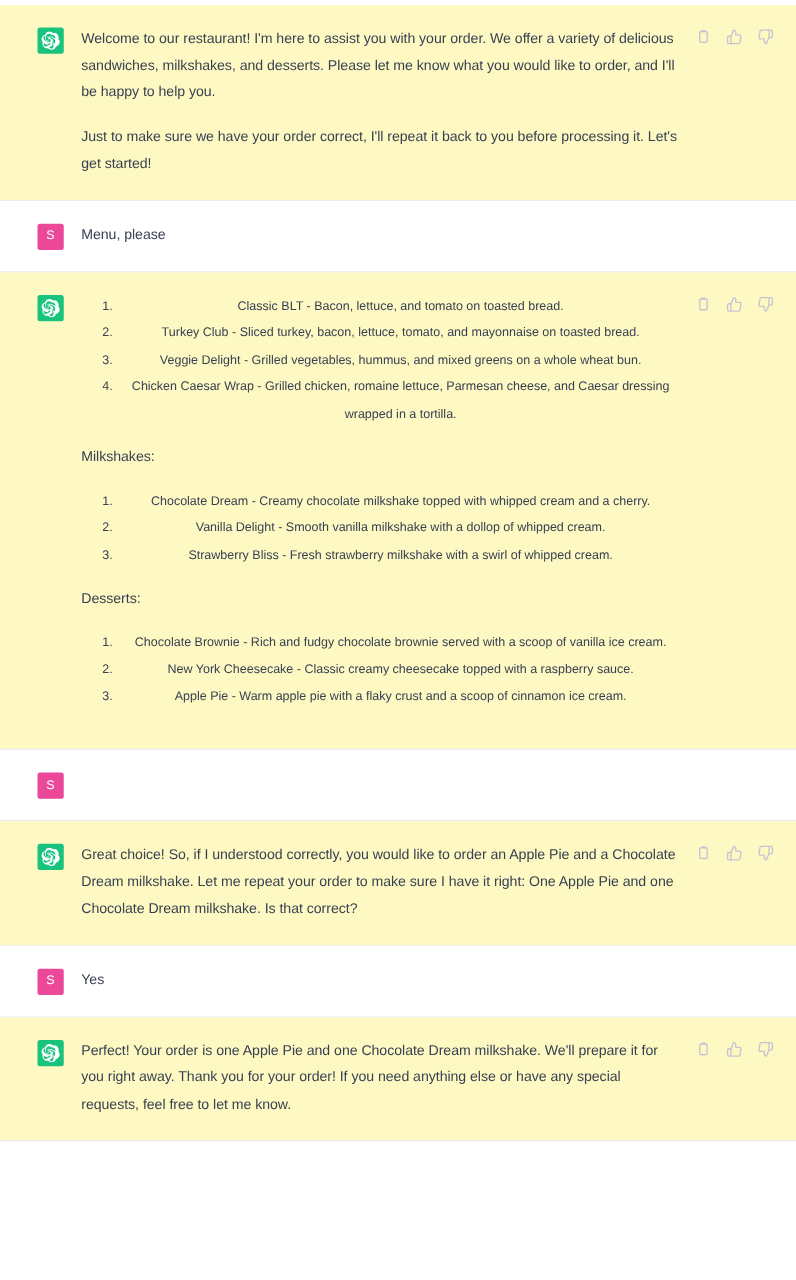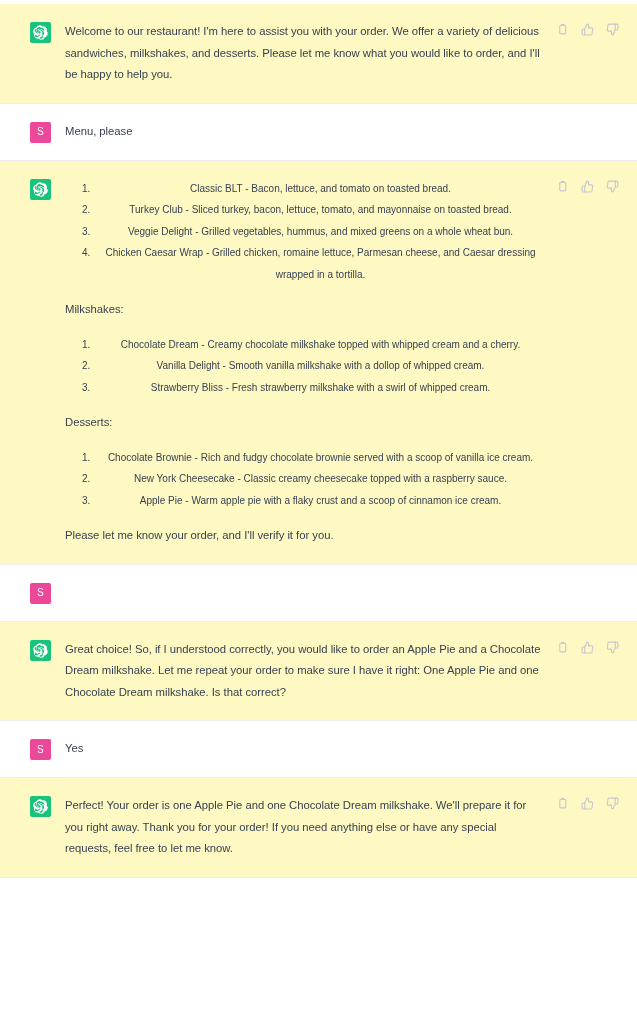--- a/index.html
+++ b/index.html
@@ -110,20 +110,21 @@
       <div class="msg-inner">
         <div class="avatar assistant">
           <span>
             <svg width="15" height="15" viewBox="0 0 41 41" fill="none" xmlns="http://www.w3.org/2000/svg">
               <path d="M37.532 16.87a9.963 9.963 0 0 0-.856-8.184 10.078 10.078 0 0 0-10.855-4.835A9.965 9.965 0 0 0 18.306.5a10.079 10.079 0 0 0-9.614 6.977 9.967 9.967 0 0 0-6.664 4.834 10.08 10.08 0 0 0 1.24 11.817 9.965 9.965 0 0 0 .856 8.185 10.079 10.079 0 0 0 10.855 4.835 9.965 9.965 0 0 0 7.516 3.35 10.078 10.078 0 0 0 9.617-6.981 9.967 9.967 0 0 0 6.663-4.834 10.079 10.079 0 0 0-1.243-11.813zM22.498 37.886a7.474 7.474 0 0 1-4.799-1.735c.06-.33.143-.66.25-.98l5.959-3.44a.968.968 0 0 0 .49-.84V22.47l2.52 1.455a.087.087 0 0 1 .047.068v6.956a7.502 7.502 0 0 1-7.49 7.49zM6.392 31.006a7.471 7.471 0 0 1-.894-5.023c.06.036.167.102.242.145l5.96 3.44a.969.969 0 0 0 .98 0l7.276-4.201v2.91a.09.09 0 0 1-.036.077l-6.025 3.477a7.502 7.502 0 0 1-10.232-2.744zM4.821 13.354a7.47 7.47 0 0 1 3.902-3.285c0 .069-.004.19-.004.275v6.882a.967.967 0 0 0 .49.84l7.277 4.2-2.52 1.455a.09.09 0 0 1-.085.007L7.856 20.17a7.502 7.502 0 0 1-3.035-6.816zm20.693 4.815-7.276-4.201 2.52-1.455a.09.09 0 0 1 .085-.007l6.026 3.479a7.49 7.49 0 0 1-1.156 13.51v-7.087a.965.965 0 0 0-.199-.239zm2.509-3.778a11.42 11.42 0 0 0-.242-.145l-5.96-3.44a.968.968 0 0 0-.98 0l-7.276 4.201v-2.91a.09.09 0 0 1 .036-.077l6.025-3.474a7.491 7.491 0 0 1 11.126 7.76 9.1 9.1 0 0 0-2.73-1.915zM12.73 21.42l-2.52-1.455a.087.087 0 0 1-.048-.067v-6.956a7.491 7.491 0 0 1 12.28-5.75c-.06.032-.165.09-.236.132l-5.96 3.44a.965.965 0 0 0-.49.84l-.004 8.4a.06.06 0 0 0-.002.019zm1.37-2.95 3.24-1.872 3.24 1.871v3.742l-3.24 1.87-3.24-1.87v-3.742z" fill="#ffffff"></path>
             </svg>
           </span>
         </div>
         <div class="body">
           <p>Welcome to our restaurant! I'm here to assist you with your order. We offer a variety of delicious sandwiches, milkshakes, and desserts. Please let me know what you would like to order, and I'll be happy to help you.</p>
+          <p>Just to make sure we have your order correct, I'll repeat it back to you before processing it. Let's get started!</p>
         </div>
         <div class="actions">
           <span class="act-btn">
             <svg viewBox="0 0 24 24" fill="none" stroke="currentColor" stroke-width="2" stroke-linecap="round" stroke-linejoin="round">
               <rect x="7" y="4" width="11" height="16" rx="2"></rect>
               <path d="M10 4V3.5a.5.5 0 0 1 .5-.5h4a.5.5 0 0 1 .5.5V4"></path>
             </svg>
           </span>
           <span class="act-btn">
             <svg viewBox="0 0 24 24" fill="none" stroke="currentColor" stroke-width="2" stroke-linecap="round" stroke-linejoin="round">
@@ -191,21 +192,20 @@
             <li>Chocolate Dream - Creamy chocolate milkshake topped with whipped cream and a cherry.</li>
             <li>Vanilla Delight - Smooth vanilla milkshake with a dollop of whipped cream.</li>
             <li>Strawberry Bliss - Fresh strawberry milkshake with a swirl of whipped cream.</li>
           </ol>
           <p class="tight">Desserts:</p>
           <ol>
             <li>Chocolate Brownie - Rich and fudgy chocolate brownie served with a scoop of vanilla ice cream.</li>
             <li>New York Cheesecake - Classic creamy cheesecake topped with a raspberry sauce.</li>
             <li>Apple Pie - Warm apple pie with a flaky crust and a scoop of cinnamon ice cream.</li>
           </ol>
-          <p>Please let me know your order, and I'll verify it for you.</p>
         </div>
         <div class="actions">
           <span class="act-btn">
             <svg viewBox="0 0 24 24" fill="none" stroke="currentColor" stroke-width="2" stroke-linecap="round" stroke-linejoin="round">
               <rect x="7" y="4" width="11" height="16" rx="2"></rect>
               <path d="M10 4V3.5a.5.5 0 0 1 .5-.5h4a.5.5 0 0 1 .5.5V4"></path>
             </svg>
           </span>
           <span class="act-btn">
             <svg viewBox="0 0 24 24" fill="none" stroke="currentColor" stroke-width="2" stroke-linecap="round" stroke-linejoin="round">

